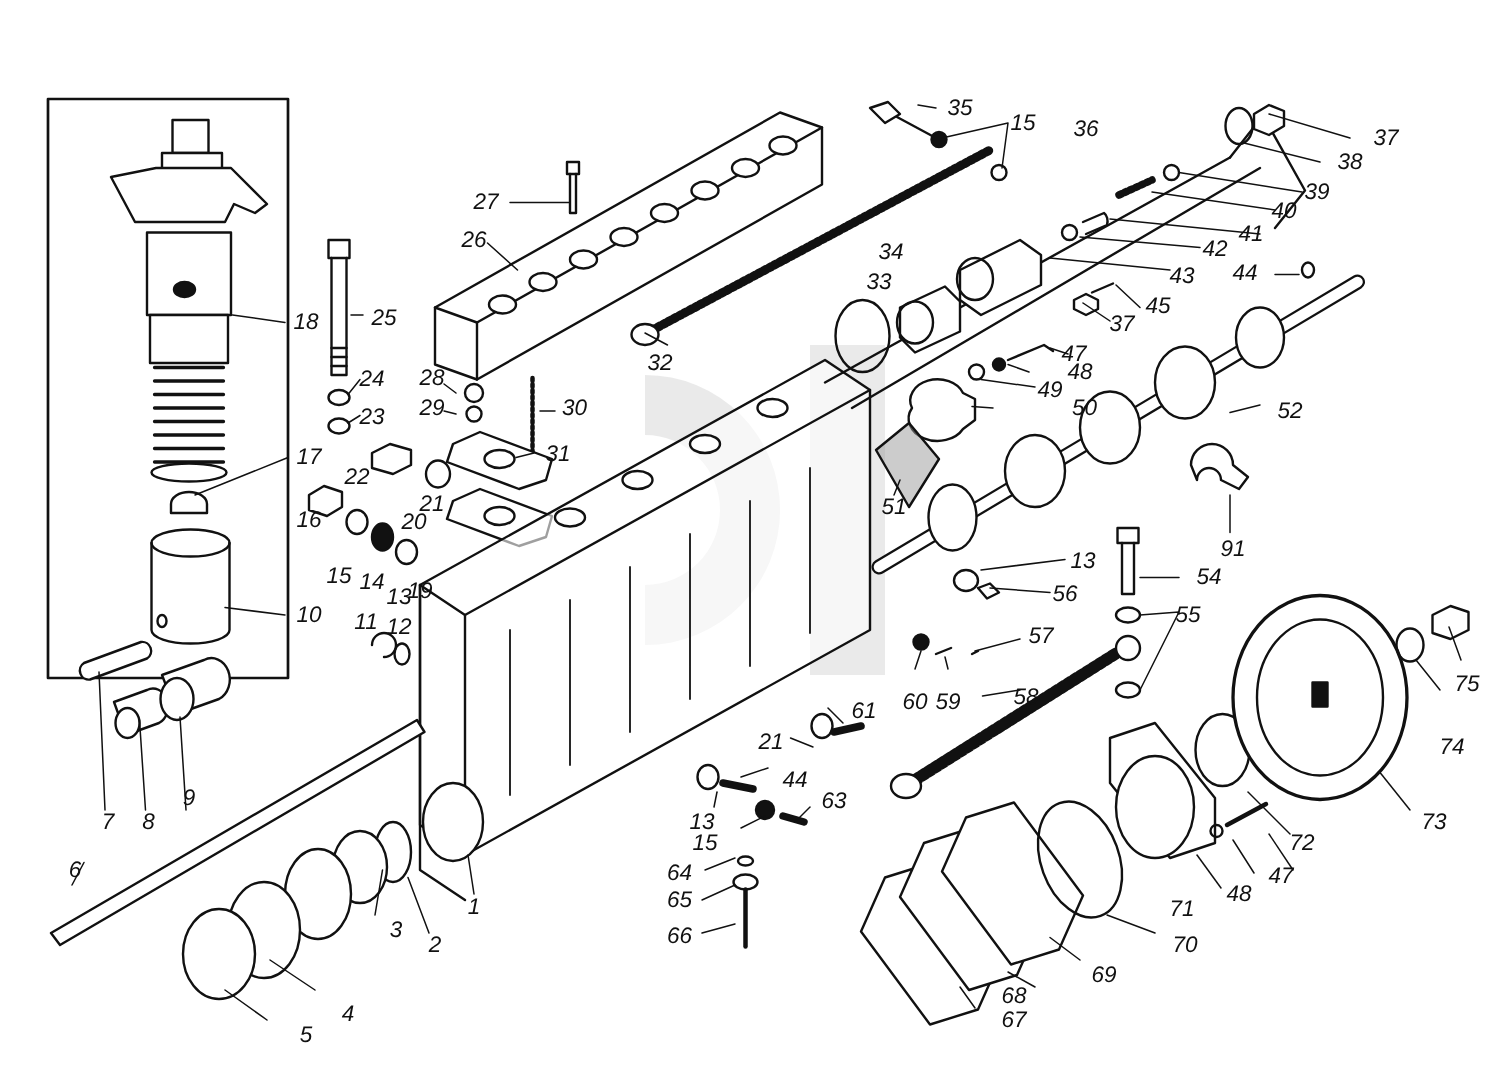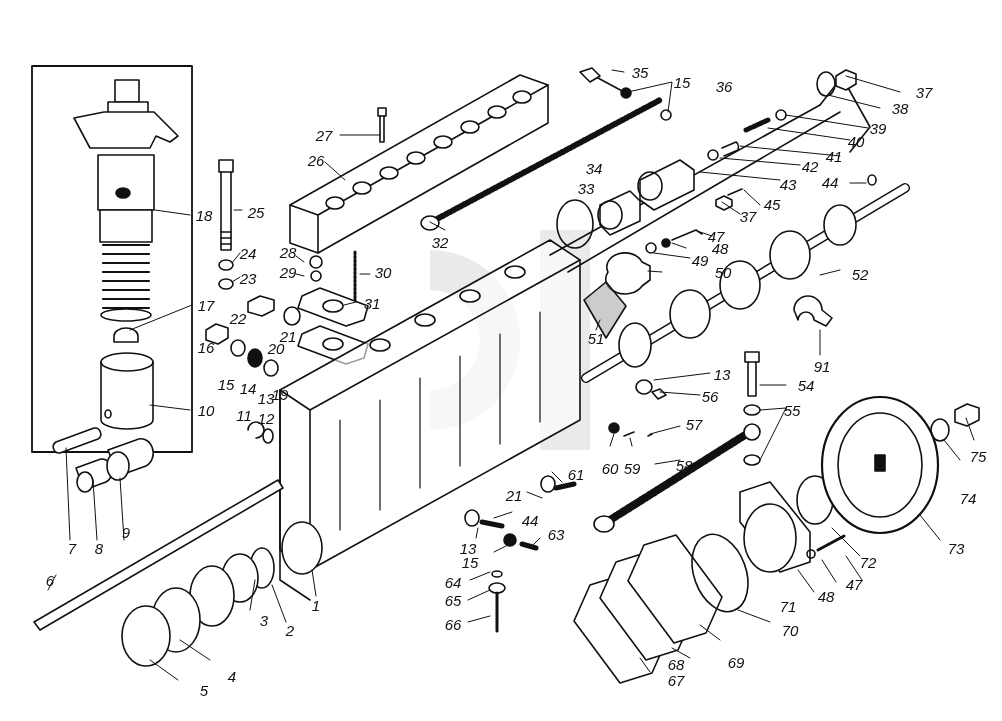--- a/index.html
+++ b/index.html
@@ -382,21 +382,21 @@
       <div class="lbl" style="left: 514px; top: 495px;">21</div>
       <div class="lbl" style="left: 530px; top: 520px;">44</div>
       <div class="lbl" style="left: 468px; top: 548px;">13</div>
       <div class="lbl" style="left: 470px; top: 562px;">15</div>
       <div class="lbl" style="left: 556px; top: 534px;">63</div>
       <div class="lbl" style="left: 453px; top: 582px;">64</div>
       <div class="lbl" style="left: 453px; top: 600px;">65</div>
       <div class="lbl" style="left: 453px; top: 624px;">66</div>
       <div class="lbl" style="left: 676px; top: 680px;">67</div>
       <div class="lbl" style="left: 676px; top: 664px;">68</div>
-      <div class="lbl" style="left: 736px; top: 650px; margin-top: 12px;">69</div>
+      <div class="lbl" style="left: 736px; top: 650px;">69</div>
       <div class="lbl" style="left: 790px; top: 630px;">70</div>
       <div class="lbl" style="left: 788px; top: 606px;">71</div>
       <div class="lbl" style="left: 868px; top: 562px;">72</div>
       <div class="lbl" style="left: 854px; top: 584px;">47</div>
       <div class="lbl" style="left: 826px; top: 596px;">48</div>
       <div class="lbl" style="left: 956px; top: 548px;">73</div>
       <div class="lbl" style="left: 968px; top: 498px;">74</div>
       <div class="lbl" style="left: 978px; top: 456px;">75</div>
     </div>
 </div>

